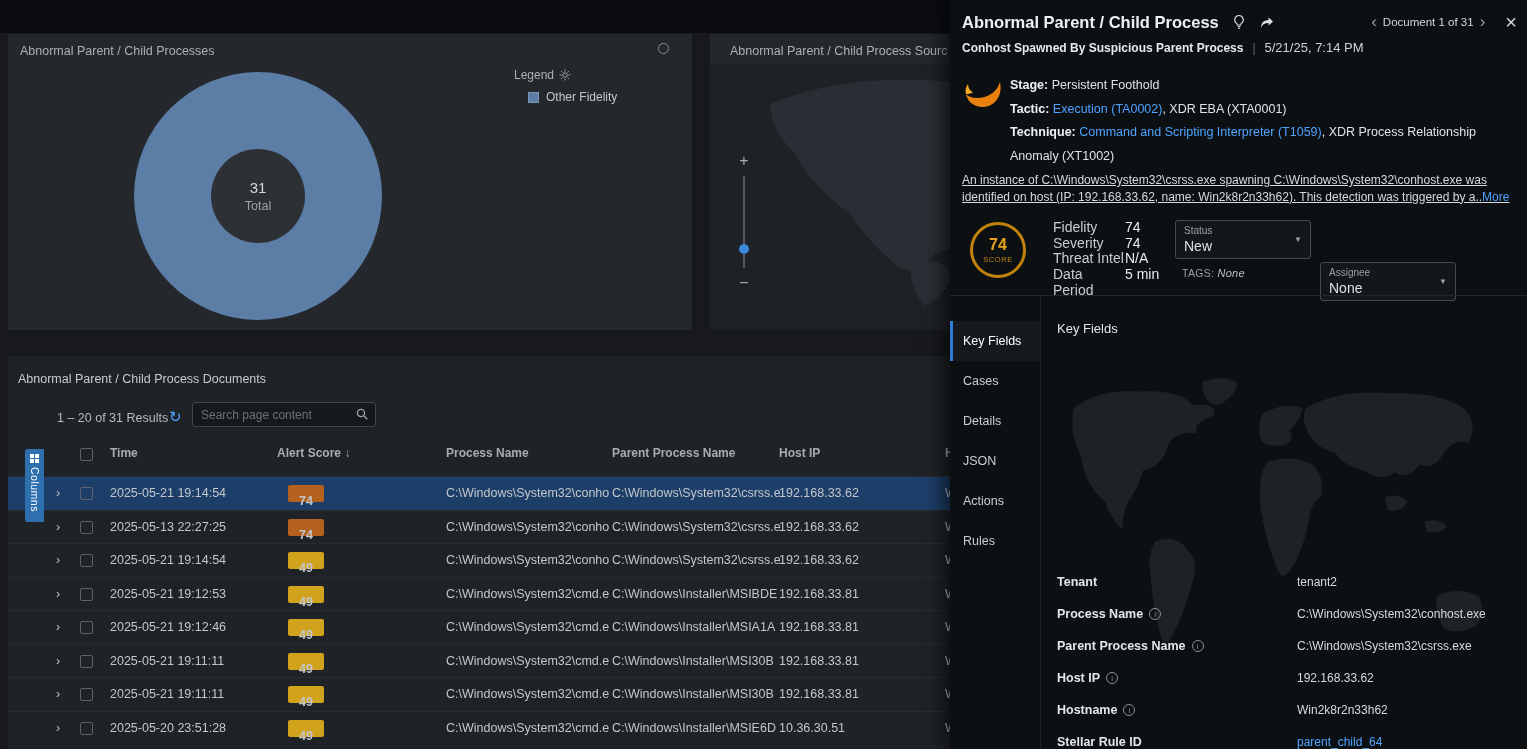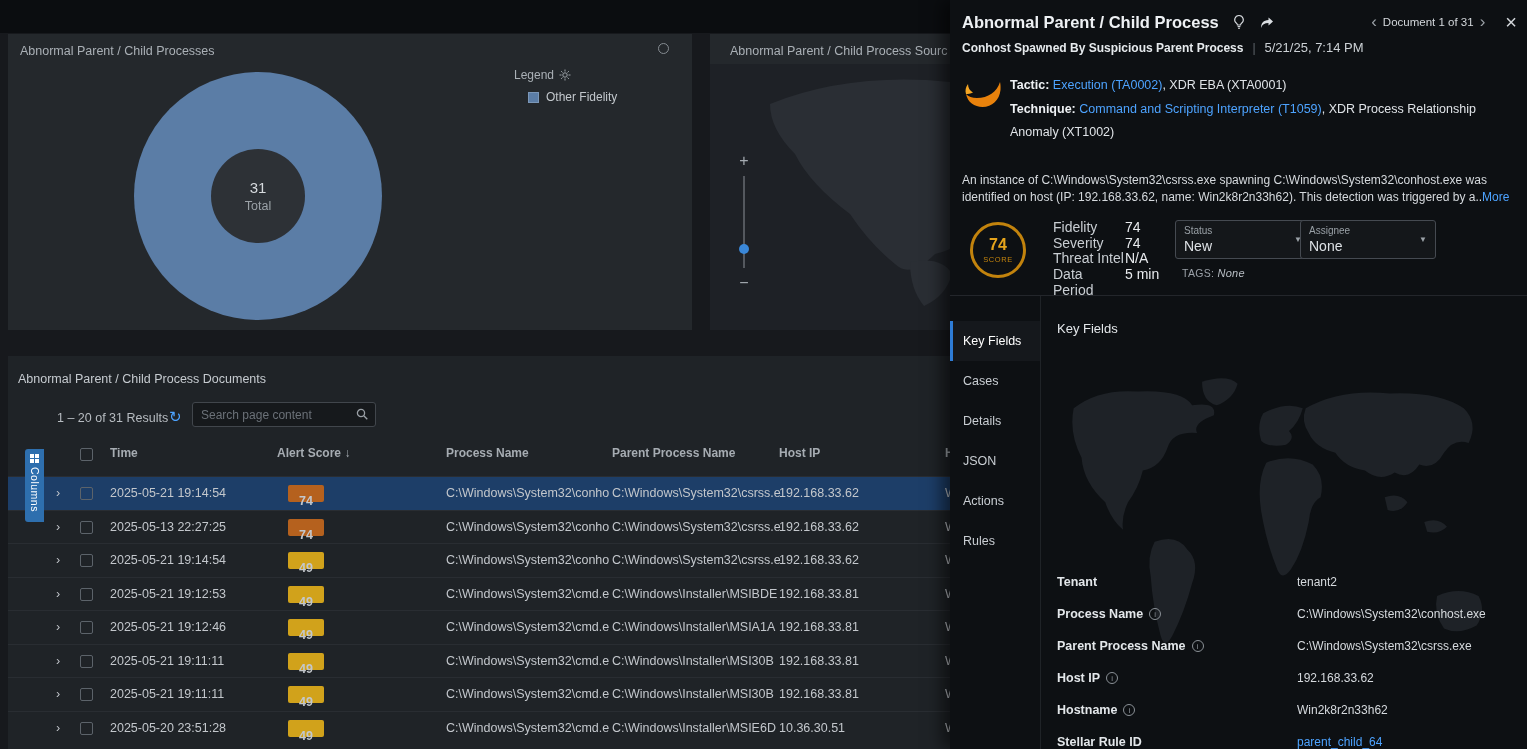--- a/index.html
+++ b/index.html
@@ -69,33 +69,33 @@
   .close { font-size:20px; color:#d3d7db; margin-left:14px; }
   .dp-sub { position:absolute; left:12px; top:40px; display:flex; align-items:center; gap:9px; }
   .alert-name { font-size:12px; font-weight:bold; color:#e6eaed; }
   .sub-sep { font-size:12px; color:#5f656b; }
   .alert-time { font-size:13px; color:#ccd1d5; }
 
   .flame { position:absolute; left:13px; top:76px; }
   .stage-block { position:absolute; left:60px; top:74px; width:512px; font-size:12.5px; line-height:23.5px; color:#dfe3e7; }
   .stage-block b { color:#eef1f4; }
   .link { color:#4da3ff; }
-  .desc { position:absolute; left:12px; top:172px; width:554px; font-size:12px; line-height:16.5px; color:#d6dade; }
+  .desc { position:absolute; left:12px; top:172px; width:554px; font-size:12px; line-height:16.5px; color:#d6dade;text-decoration:underline; }
   .more { color:#4da3ff; }
 
   .score-circle { position:absolute; left:20px; top:222px; width:56px; height:56px; border:3px solid #c2830d; border-radius:50%;
                   display:flex; flex-direction:column; align-items:center; justify-content:center; }
   .score-num { font-size:16px; color:#e5a41c; font-weight:bold; line-height:16px; }
   .score-lab { font-size:7.5px; color:#c2830d; letter-spacing:.6px; margin-top:2px; }
   .stats { position:absolute; left:103px; top:219px; }
   .stat-row { display:flex; height:15.5px; font-size:14px; align-items:flex-start; }
   .stat-label { width:72px; color:#c9ced3; }
   .stat-value { color:#e8ebee; }
   .dd { position:absolute; top:220px; width:136px; height:39px; background:#14171a; border:1px solid #454a51; border-radius:3px; padding:4px 8px; }
-  .dd-status { left:225px; } .dd-assignee { left:350px; }
+  .dd-status { left:225px; } .dd-assignee { left:370px;margin-top:42px; }
   .dd-label { font-size:10px; color:#99a0a6; }
   .dd-value { font-size:14px; color:#dde1e5; margin-top:2px; }
   .dd-arrow { position:absolute; right:8px; top:14px; font-size:8px; color:#9aa1a7; }
   .tags { position:absolute; left:232px; top:267px; font-size:10.5px; color:#9ba1a8; letter-spacing:.3px; }
   .tags i { font-size:11px; color:#b9bfc5; }
   .dp-divider { position:absolute; left:0; right:0; top:295px; height:1px; background:#23262b; }
 
   .tabs { position:absolute; left:0; top:296px; width:90px; bottom:0; padding-top:25px; }
   .tab { height:40px; display:flex; align-items:center; padding-left:13px; font-size:12.5px; color:#c9ced3; }
   .tab[data-selected="true"] { background:#15181c; color:#fff; box-shadow:inset 3px 0 0 #2e7cd6; }
@@ -312,20 +312,21 @@
       <span class="alert-time">5/21/25, 7:14 PM</span>
     </div>
 
     <span class="flame">
       <svg width="40" height="36" viewBox="0 0 40 36">
         <path d="M37 6 C34 16 25 22 14 22 C9 22 5.5 20.5 3 18 C4.5 26 11.5 31 19.5 31 C29 31 36.5 24 37.5 14 C37.7 11 37.6 8 37 6 Z" fill="#e8820c"></path>
         <path d="M3 18 C2 15 2.5 11 5 8 C5 12 7 15 10 16.5 C7.5 17.5 5 18 3 18 Z" fill="#f5a623"></path>
       </svg>
     </span>
     <div class="stage-block">
+      <div><b>Stage:</b> <span>Persistent Foothold</span></div>
       <div><b>Tactic:</b> <span class="link">Execution (TA0002)</span><span>, XDR EBA (XTA0001)</span></div>
       <div><b>Technique:</b> <span class="link">Command and Scripting Interpreter (T1059)</span><span>, XDR Process Relationship Anomaly (XT1002)</span></div>
     </div>
 
     <div class="desc"><span>An instance of C:\Windows\System32\csrss.exe spawning C:\Windows\System32\conhost.exe was identified on host (IP: 192.168.33.62, name: Win2k8r2n33h62). This detection was triggered by a..</span><span class="more">More</span></div>
 
     <div class="score-circle">
       <span class="score-num">74</span>
       <span class="score-lab">SCORE</span>
     </div>

